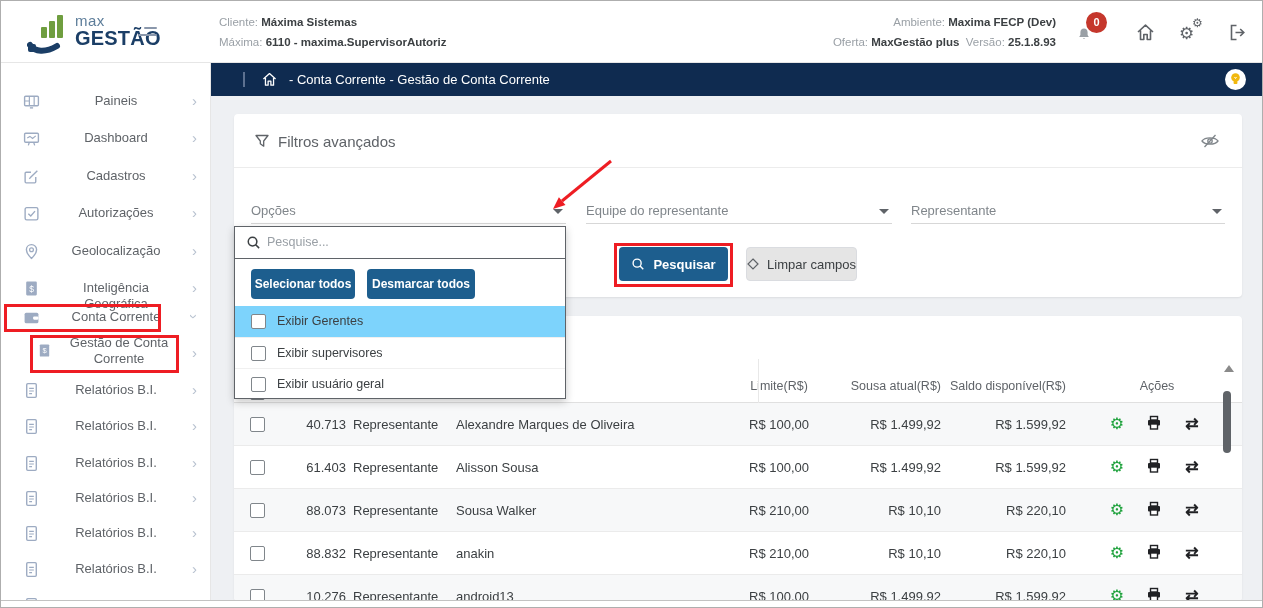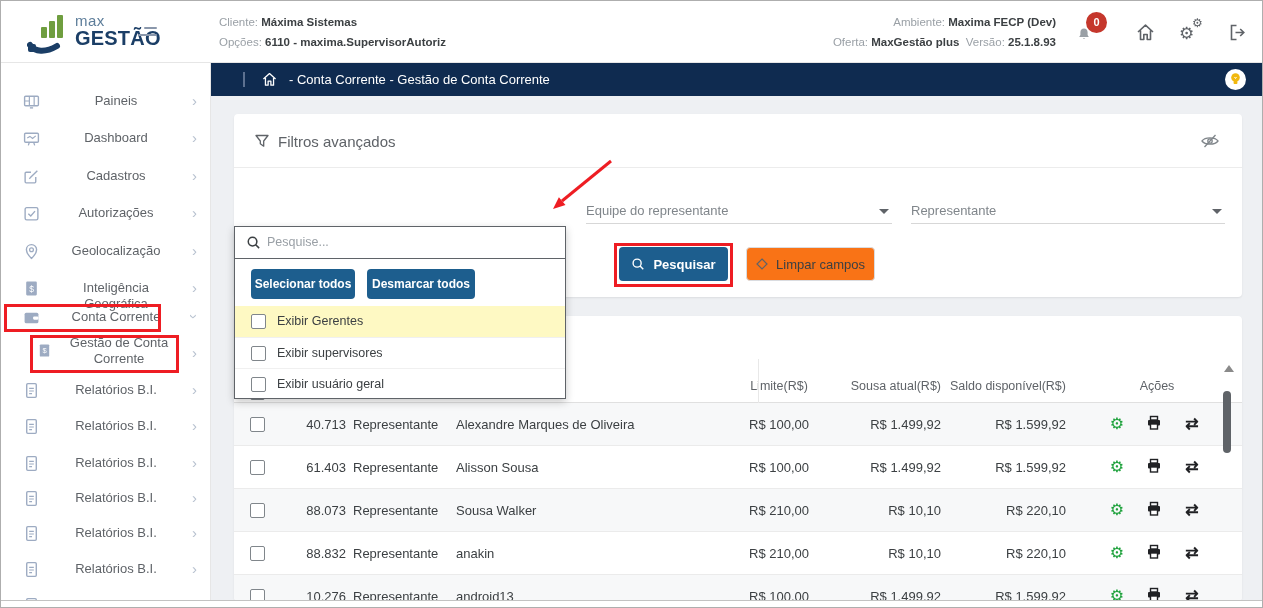--- a/index.html
+++ b/index.html
@@ -67,39 +67,39 @@
   .field{ position:absolute; height:26px; border-bottom:1px solid #d7d7d7; cursor:pointer; }
   .field .flabel{ position:absolute; left:0; bottom:5px; font-size:13px; color:#80868b; }
   .caret{ position:absolute; right:3px; bottom:9px; width:0; height:0;
           border-left:5px solid transparent; border-right:5px solid transparent; border-top:5px solid #5f6368; }
   .f1{ left:17px; top:84px; width:315px; }
   .f2{ left:352px; top:84px; width:306px; }
   .f3{ left:677px; top:84px; width:314px; }
   .btn{ position:absolute; top:133px; height:34px; border-radius:4px; font-size:13px;
         display:flex; align-items:center; justify-content:center; gap:8px; cursor:pointer; }
   .btn-primary{ left:385px; width:109px; background:#1d5e8e; color:#fff; font-weight:bold; border:none; }
-  .btn-secondary{ left:512px; width:129px; background:#f97316; color:#3c4043; border:1px solid #dadce0; }
+  .btn-secondary{ left:512px; width:111px; background:#e5e5e5; color:#3c4043; border:1px solid #dadce0; }
 
   
   .dd-panel{ position:absolute; left:233px; top:225px; width:332px; height:173px; background:#fff;
              border:1px solid #5f6368; box-shadow:0 3px 8px rgba(0,0,0,.22); z-index:40; }
   .dd-search{ position:relative; height:32px; border-bottom:1px solid #5f6368; }
   .dd-search svg{ position:absolute; left:11px; top:8px; }
   .dd-search input{ position:absolute; left:32px; top:0; width:290px; height:30px; border:none; outline:none;
                     font-size:12.5px; font-family:"Liberation Sans",sans-serif; color:#3c4043; }
   .dd-search input::placeholder{ color:#9aa0a6; }
   .dd-btns{ position:absolute; left:0; top:42px; width:100%; height:30px; }
   .dd-btn{ position:absolute; top:0; height:30px; background:#1d5e8e; color:#fff; font-weight:bold;
            font-size:12px; border:none; border-radius:4px; cursor:pointer; }
   .dd-btn1{ left:16px; width:104px; }
   .dd-btn2{ left:132px; width:108px; }
   .dd-opt{ position:absolute; left:0; width:330px; height:31px; cursor:pointer; }
   .dd-opt .cbx{ left:16px; top:8px; }
   .dd-opt .olabel{ position:absolute; left:42px; top:8px; font-size:12.5px; color:#3c4043; }
-  .dd-o1{ top:79px; background:#fef9c3; }
+  .dd-o1{ top:79px; background:#7dd3fc; }
   .dd-o2{ top:110px; border-top:1px solid #f0f0f0; }
   .dd-o3{ top:141px; border-top:1px solid #f0f0f0; }
 
   .cbx{ position:absolute; width:15px; height:15px; border:1.5px solid #80868b; border-radius:2px; background:#fff; cursor:pointer; }
 
   
   .table-card{ left:233px; top:315px; width:1008px; height:285px; overflow:hidden; z-index:2; }
   .thead{ position:absolute; left:0; top:43px; width:1008px; height:44px; border-bottom:1px solid #e0e0e0; }
   .thead .cbx{ left:16px; top:26px; }
   .th{ position:absolute; top:20px; font-size:12.5px; color:#5f6368; }
@@ -155,21 +155,21 @@
       </span>
     </div>
     <div class="hamburger">
         <i></i>
         <i></i>
       </div>
 
     <div class="hdr-info">
       <div><span class="lbl">Cliente:</span>
            <span class="val">Máxima Sistemas</span></div>
-      <div><span class="lbl">Opções:</span>
+      <div><span class="lbl">Máxima:</span>
            <span class="val">6110 - maxima.SupervisorAutoriz</span></div>
     </div>
 
     <div class="hdr-env">
       <div><span class="lbl">Ambiente:</span>
            <span class="val">Maxima FECP (Dev)</span></div>
       <div><span class="lbl">Oferta:</span>
            <span class="val">MaxGestão plus</span>&nbsp;
            <span class="lbl">Versão:</span>
            <span class="val">25.1.8.93</span></div>
@@ -360,20 +360,24 @@
           </svg>
       </span>
       <span class="fc-title">Filtros avançados</span>
       <span class="fc-eye">
         <svg width="20" height="20" viewBox="0 0 20 20">
             <path d="M2 10 C5 5.8 15 5.8 18 10 C15 14.2 5 14.2 2 10 Z" stroke="#80868b" stroke-width="1.3" fill="none"></path>
             <circle cx="10" cy="10" r="2.2" stroke="#80868b" stroke-width="1.3" fill="none"></circle>
             <path d="M4.5 16 L15.5 4" stroke="#80868b" stroke-width="1.3"></path>
           </svg>
       </span>
+    </div>
+    <div class="field f1">
+      <span class="flabel">Opções</span>
+      <span class="caret"></span>
     </div>
     <div class="field f2">
       <span class="flabel">Equipe do representante</span>
       <span class="caret"></span>
     </div>
     <div class="field f3">
       <span class="flabel">Representante</span>
       <span class="caret"></span>
     </div>
     <button class="btn btn-primary">

